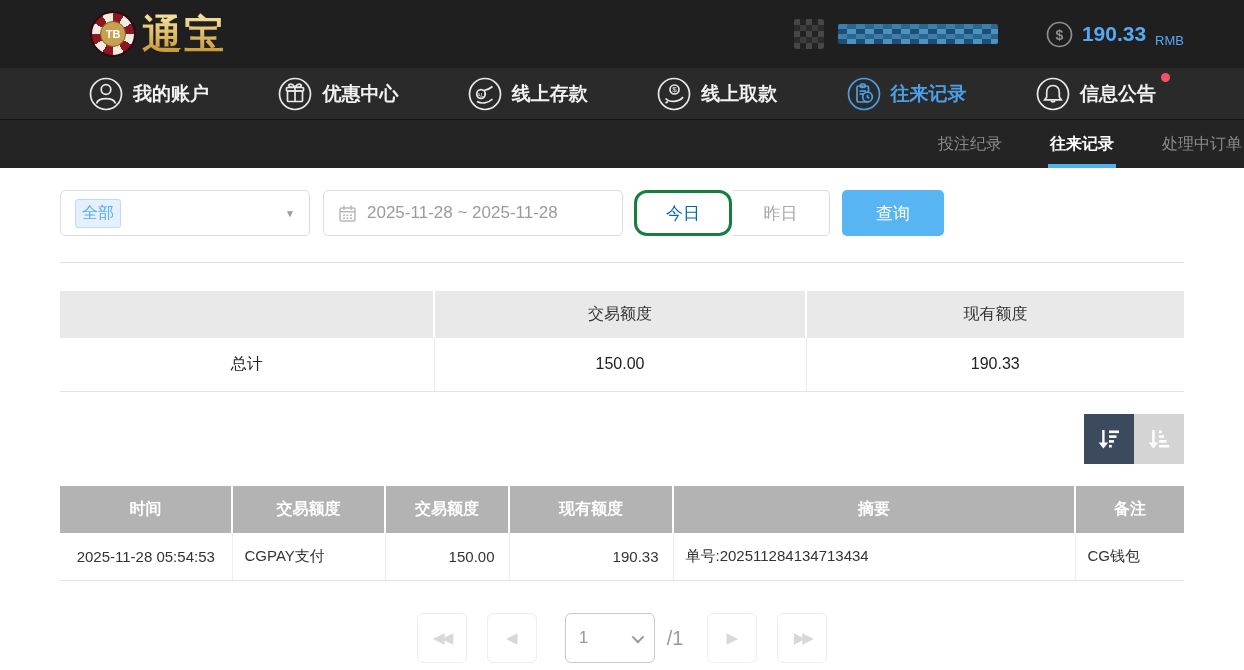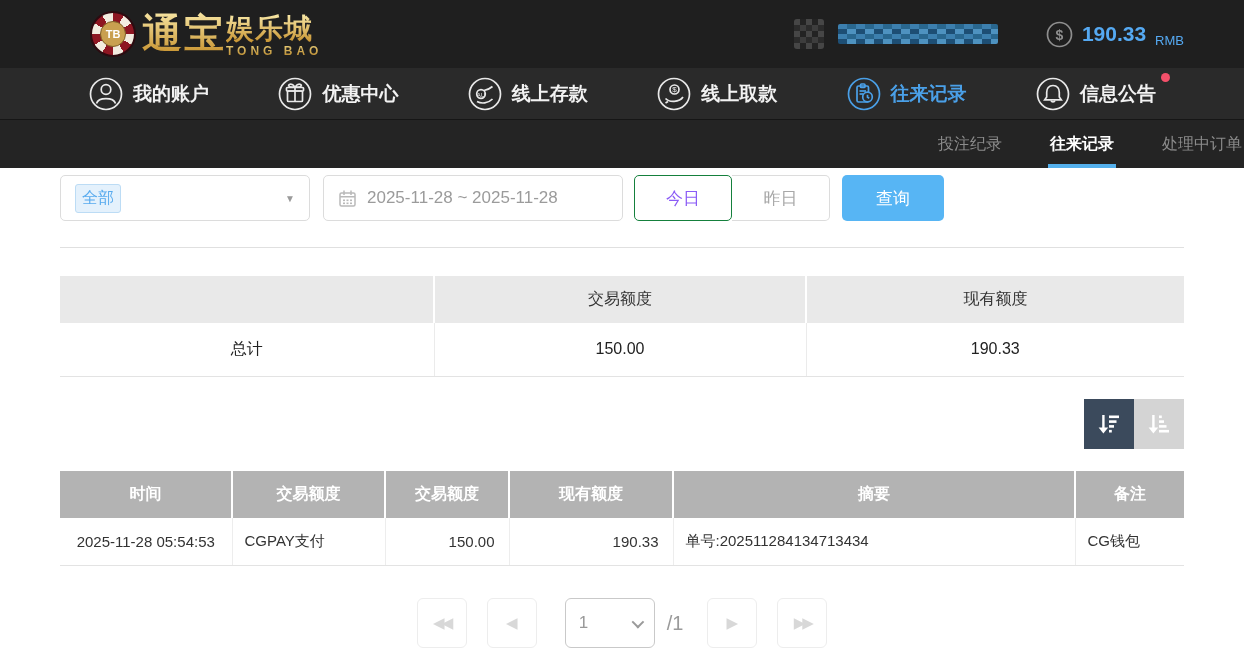--- a/index.html
+++ b/index.html
@@ -52,39 +52,39 @@
   
   .subtabs { height:48px; background:#242424; display:flex; align-items:stretch;
     justify-content:flex-end; gap:44px; }
   .subtab { display:flex; align-items:center; color:#8b8b8b; font-size:16px;
     cursor:pointer; position:relative; padding:0 2px; }
   .subtab.active { color:#ffffff; font-weight:bold; }
   .subtab.active::after { content:""; position:absolute; left:0; right:0; bottom:0;
     height:4px; background:#54b0ec; }
 
   
-  .content { padding:7px 60px 0 60px; }
+  .content { padding:22px 60px 0 60px; }
   .filter-row { display:flex; align-items:center; height:46px; }
   .type-select { width:250px; height:46px; border:1px solid #dcdcdc; border-radius:5px;
     display:flex; align-items:center; justify-content:space-between; padding:0 14px;
     cursor:pointer; background:#fff; }
   .type-chip { background:#e4f1fc; border:1px solid #bcdcf5; border-radius:3px;
     color:#57aaee; font-size:16px; padding:3px 6px; }
   .select-caret { color:#9a9a9a; font-size:10px; }
   .date-input { width:300px; height:46px; border:1px solid #dcdcdc; border-radius:5px;
     margin-left:13px; display:flex; align-items:center; gap:10px; padding:0 14px;
     cursor:pointer; background:#fff; }
   .date-text { color:#9b9b9b; font-size:17px; }
   .range-group { display:flex; margin-left:11px; }
   .range-btn { width:98px; height:46px; background:#fff; border:1px solid #dcdcdc;
     color:#a8a8a8; font-size:17px; cursor:pointer; }
   .range-btn + .range-btn { border-left:none; }
   .range-btn:first-child { border-radius:5px 0 0 5px; }
   .range-btn:last-child { border-radius:0 5px 5px 0; }
-  .range-btn.active { border:1px solid #15803d; color:#8b5cf6; border-radius:5px;
+  .range-btn.active { border:3px solid #15803d; color:#0369a1; border-radius:13px;
     position:relative; z-index:1; }
   .search-btn { width:102px; height:46px; margin-left:12px; border:none;
     border-radius:5px; color:#fff; font-size:17px; cursor:pointer; }
 
   .divider { height:1px; background:#e0e0e0; margin-top:26px; }
 
   
   table { border-collapse:collapse; width:1124px; table-layout:fixed; }
   .summary-table { margin-top:28px; }
   .summary-table th { background:#e9e9e9; height:47px; font-size:16px; font-weight:normal;
@@ -130,24 +130,20 @@
 </head>
 <body>
 
 <header class="topbar">
   <div class="logo">
     <div class="chip">
       <div class="chip-inner">TB</div>
     </div>
     <div class="logo-text">
       <span class="logo-cn-a">通宝</span>
-      <span class="logo-right">
-        <span class="logo-cn-b">娱乐城</span>
-        <span class="logo-en">TONG BAO</span>
-      </span>
     </div>
   </div>
   <div class="top-right">
     <div class="avatar-pixel"></div>
     <div class="name-pixel"></div>
     <div class="balance">
       <svg width="27" height="27" viewBox="0 0 27 27">
         <circle cx="13.5" cy="13.5" r="12" fill="none" stroke="#8f8f8f" stroke-width="1.7"></circle>
         <text x="13.5" y="19" text-anchor="middle" fill="#8f8f8f" font-size="14" font-weight="bold">$</text>
       </svg>

